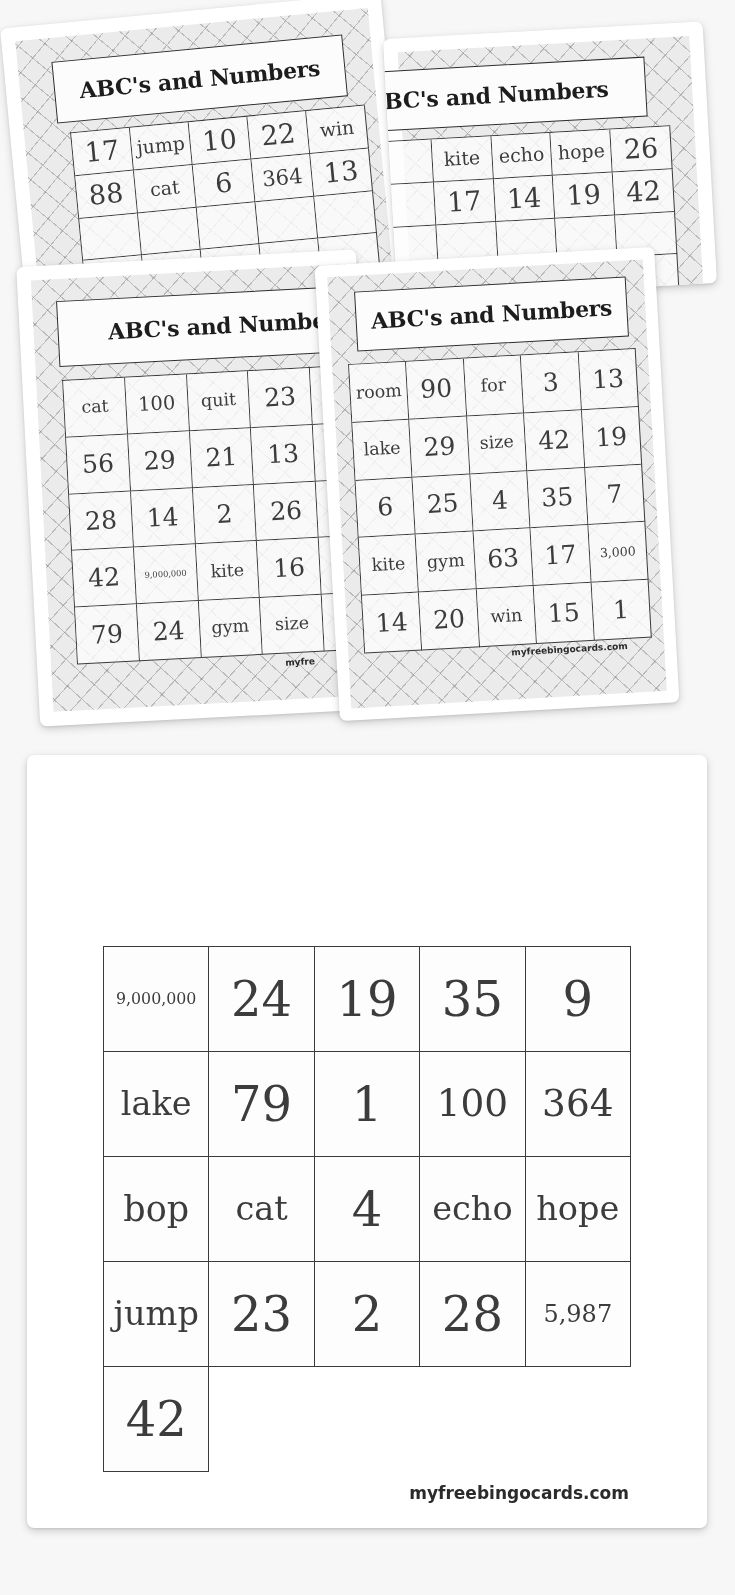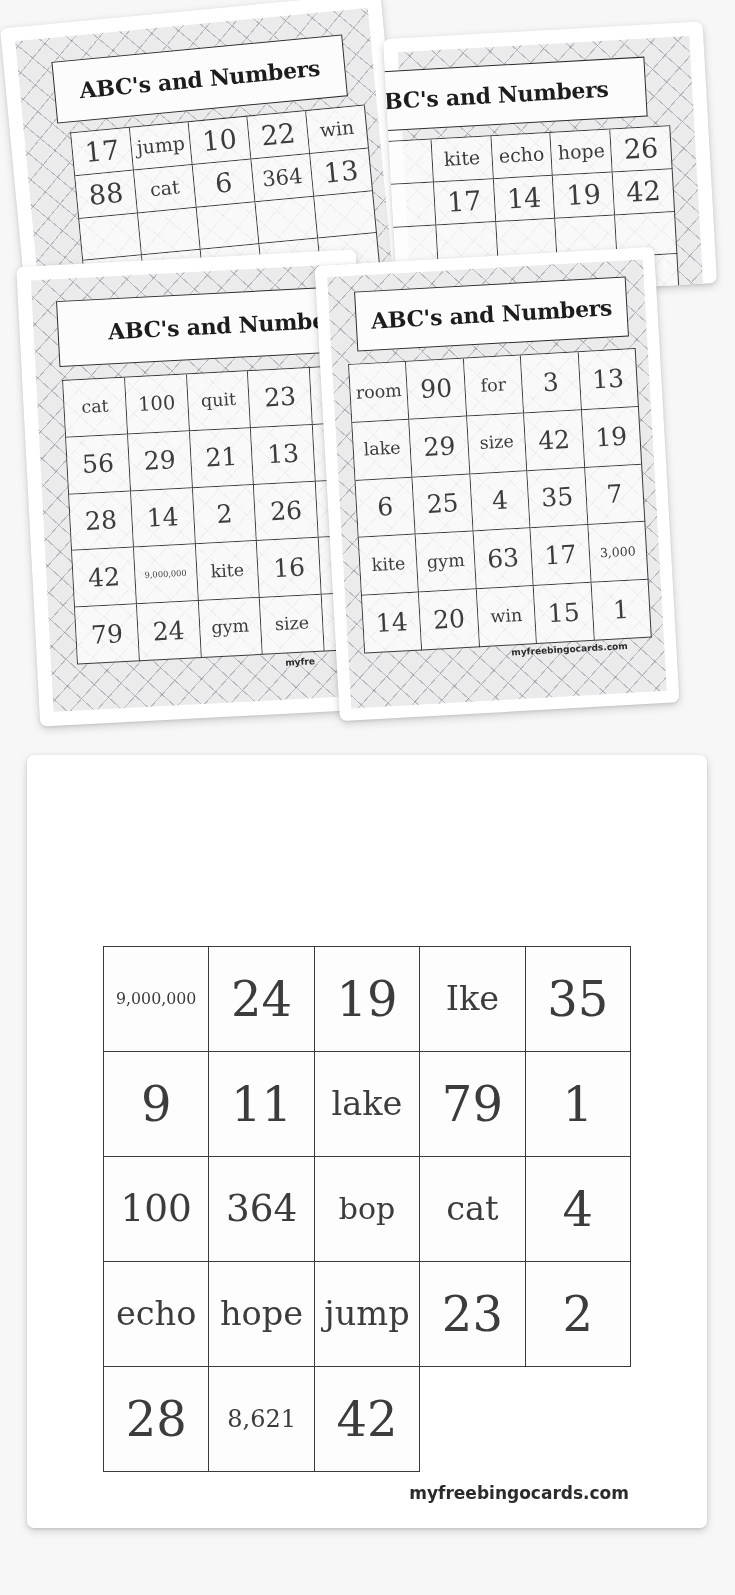--- a/index.html
+++ b/index.html
@@ -252,35 +252,33 @@
   <div class="footer" id="card-mr-footer">myfreebingocards.com</div>
 </div>
 
 <div class="card" id="card-main">
   <div class="card-inner"></div>
 
   <div class="grid" id="main-grid">
       <div class="cell" style="font-size: 15.8px;">9,000,000</div>
       <div class="cell" style="font-size: 48px;">24</div>
       <div class="cell" style="font-size: 48px;">19</div>
-      <div class="cell" style="font-size: 33.6px;">Ike</div>
       <div class="cell" style="font-size: 48px;">35</div>
       <div class="cell" style="font-size: 48px;">9</div>
-      <div class="cell" style="font-size: 48px;">11</div>
       <div class="cell" style="font-size: 33.6px;">lake</div>
       <div class="cell" style="font-size: 48px;">79</div>
       <div class="cell" style="font-size: 48px;">1</div>
       <div class="cell" style="font-size: 37.4px;">100</div>
       <div class="cell" style="font-size: 37.4px;">364</div>
-      <div class="cell" style="font-size: 30px;">bop</div>
+      <div class="cell" style="font-size: 35px;">bop</div>
       <div class="cell" style="font-size: 33.6px;">cat</div>
       <div class="cell" style="font-size: 48px;">4</div>
       <div class="cell" style="font-size: 33.6px;">echo</div>
       <div class="cell" style="font-size: 33.6px;">hope</div>
       <div class="cell" style="font-size: 33.6px;">jump</div>
       <div class="cell" style="font-size: 48px;">23</div>
       <div class="cell" style="font-size: 48px;">2</div>
       <div class="cell" style="font-size: 48px;">28</div>
-      <div class="cell" style="font-size: 24px;">8,621</div>
+      <div class="cell" style="font-size: 24px;">5,987</div>
       <div class="cell" style="font-size: 48px;">42</div>
     </div>
   <div class="footer" id="main-footer">myfreebingocards.com</div>
 </div>
 
 </body></html>

